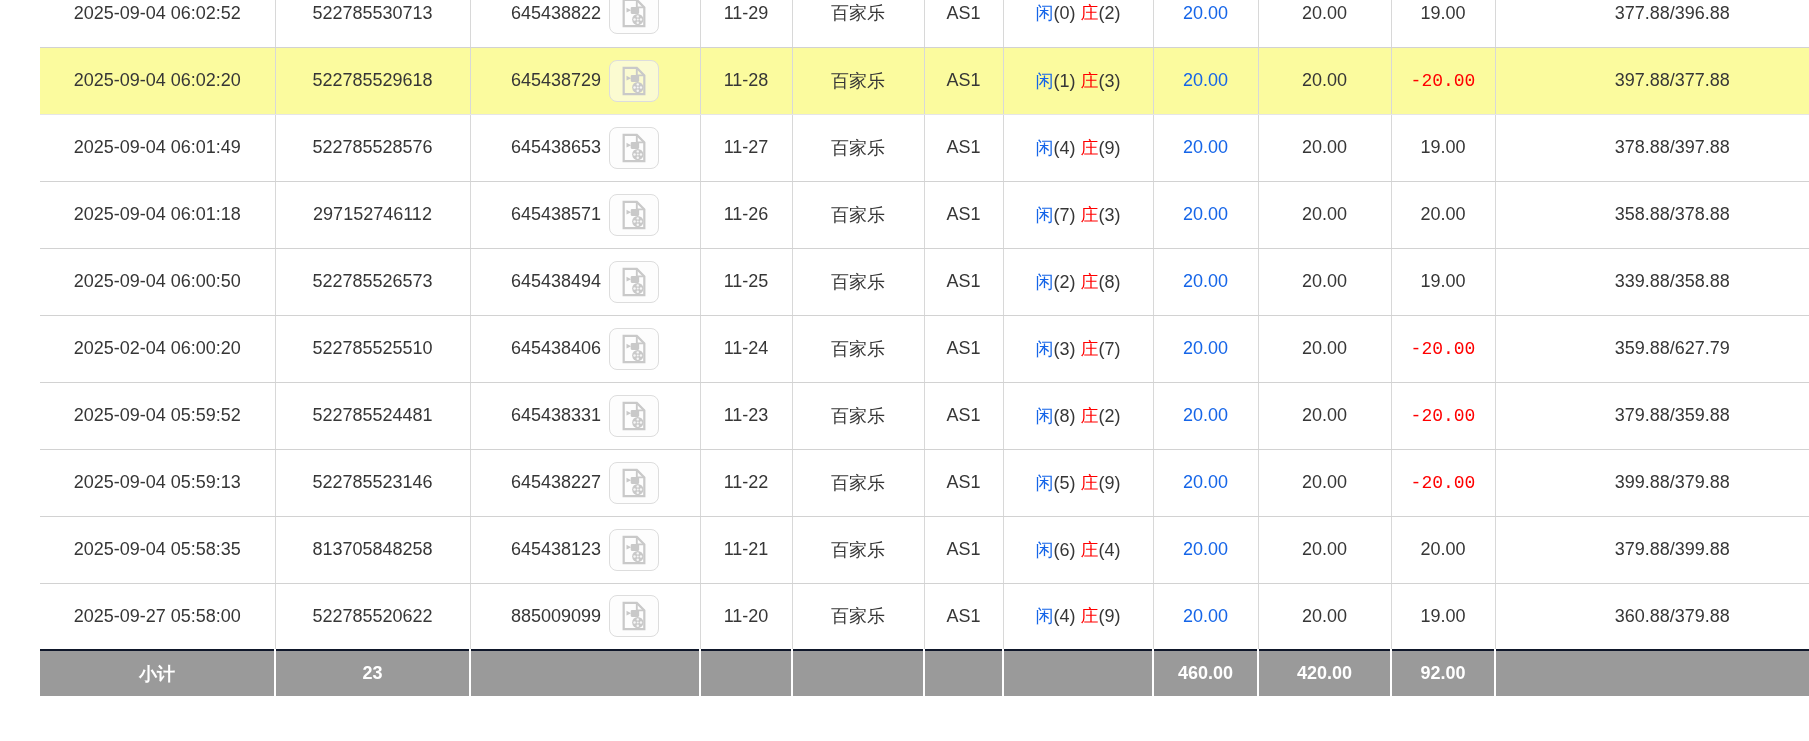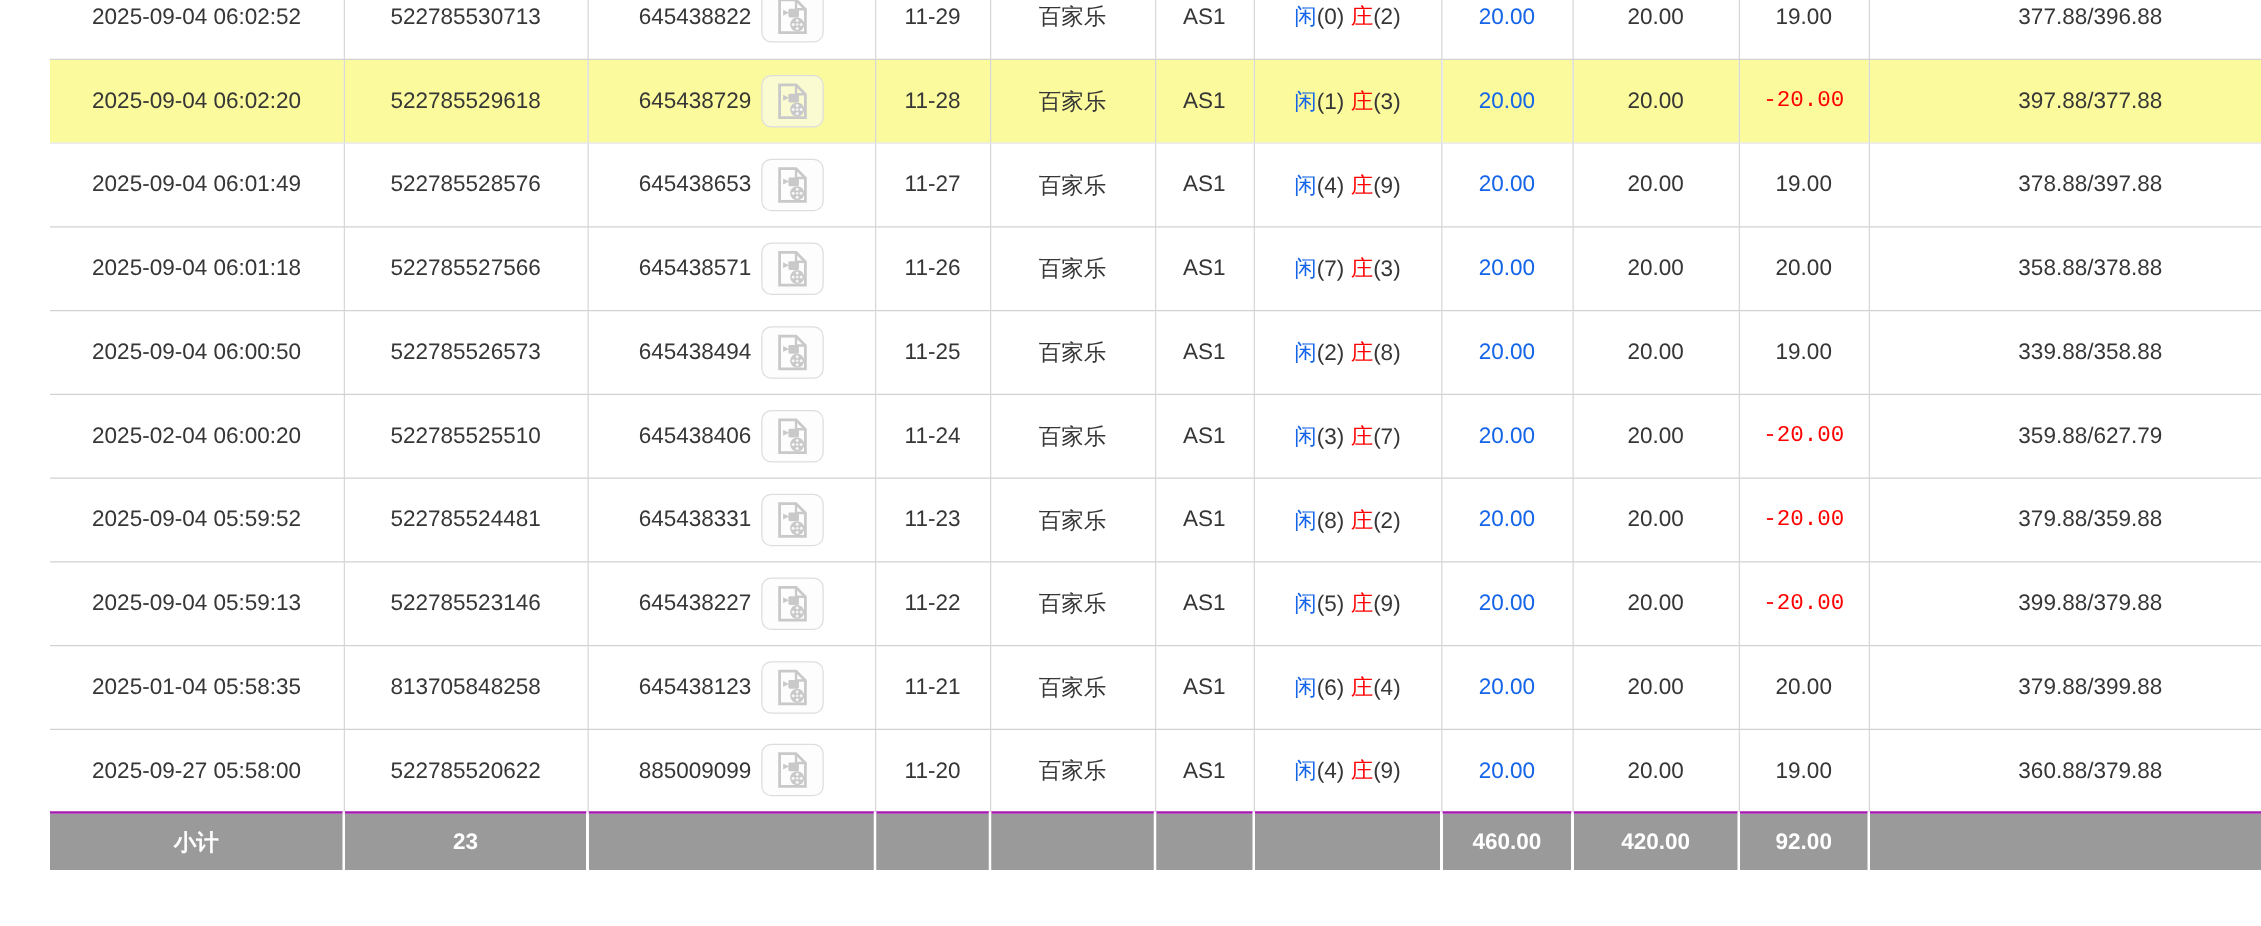--- a/index.html
+++ b/index.html
@@ -13,21 +13,21 @@
   tr.data-row.highlight td{background:#fbfb9e;border-bottom-color:#e6e6e6;}
   .game-cell-inner{display:flex;align-items:center;justify-content:center;gap:8px;}
   .video-btn{width:50px;height:42px;border:1px solid #ddd;border-radius:8px;
              background:rgba(252,252,252,0.55);display:flex;align-items:center;
              justify-content:center;cursor:pointer;padding:0;flex:0 0 auto;}
   .blue{color:#1565e8;}
   .red{color:#ff0000;}
   td.winloss.neg{color:#ff0000;font-family:Liberation Mono, monospace;}
   tr.footer-row{height:46px;}
   tr.footer-row td{background:#9a9a9a;color:#ffffff;font-weight:bold;
-                   border-right:2px solid #ffffff;border-top:2px solid #a21caf;}
+                   border-right:2px solid #ffffff;border-top:2px solid #0f172a;}
   tr.footer-row td:last-child{border-right:none;}
 </style>
 </head>
 <body>
 
 <div class="viewport">
   <table class="history">
     <colgroup>
       <col style="width:235px">
         <col style="width:195px">
@@ -157,21 +157,21 @@
     </td>
     <td>
       <span class="blue">20.00</span>
     </td>
     <td>20.00</td>
     <td class="winloss">19.00</td>
     <td>378.88/397.88</td>
   </tr>
         <tr class="data-row">
     <td>2025-09-04 06:01:18</td>
-    <td>522785527566</td>
+    <td>297152746112</td>
     <td>
       <span class="game-cell-inner">
         <span>645438571</span>
         <button class="video-btn">
           <span style="display:flex;">
             <svg width="30" height="30" viewBox="0 0 32 32" xmlns="http://www.w3.org/2000/svg">
               <path d="M5 2 h14 l8 8 v20 H5 z" fill="none" stroke="#c9c9c9" stroke-width="2.4"></path>
               <path d="M19 2 v8 h8" fill="none" stroke="#c9c9c9" stroke-width="2"></path>
               <path d="M13 13 l-5 2.5 v-5 z" fill="#c9c9c9"></path>
               <rect x="12.5" y="9.5" width="9" height="7.5" rx="1.2" fill="#c9c9c9"></rect>
@@ -356,21 +356,21 @@
       <span class="red">庄</span><span>(9)</span>
     </td>
     <td>
       <span class="blue">20.00</span>
     </td>
     <td>20.00</td>
     <td class="winloss neg">-20.00</td>
     <td>399.88/379.88</td>
   </tr>
         <tr class="data-row">
-    <td>2025-01-04 05:58:35</td>
+    <td>2025-09-04 05:58:35</td>
     <td>813705848258</td>
     <td>
       <span class="game-cell-inner">
         <span>645438123</span>
         <button class="video-btn">
           <span style="display:flex;">
             <svg width="30" height="30" viewBox="0 0 32 32" xmlns="http://www.w3.org/2000/svg">
               <path d="M5 2 h14 l8 8 v20 H5 z" fill="none" stroke="#c9c9c9" stroke-width="2.4"></path>
               <path d="M19 2 v8 h8" fill="none" stroke="#c9c9c9" stroke-width="2"></path>
               <path d="M13 13 l-5 2.5 v-5 z" fill="#c9c9c9"></path>

